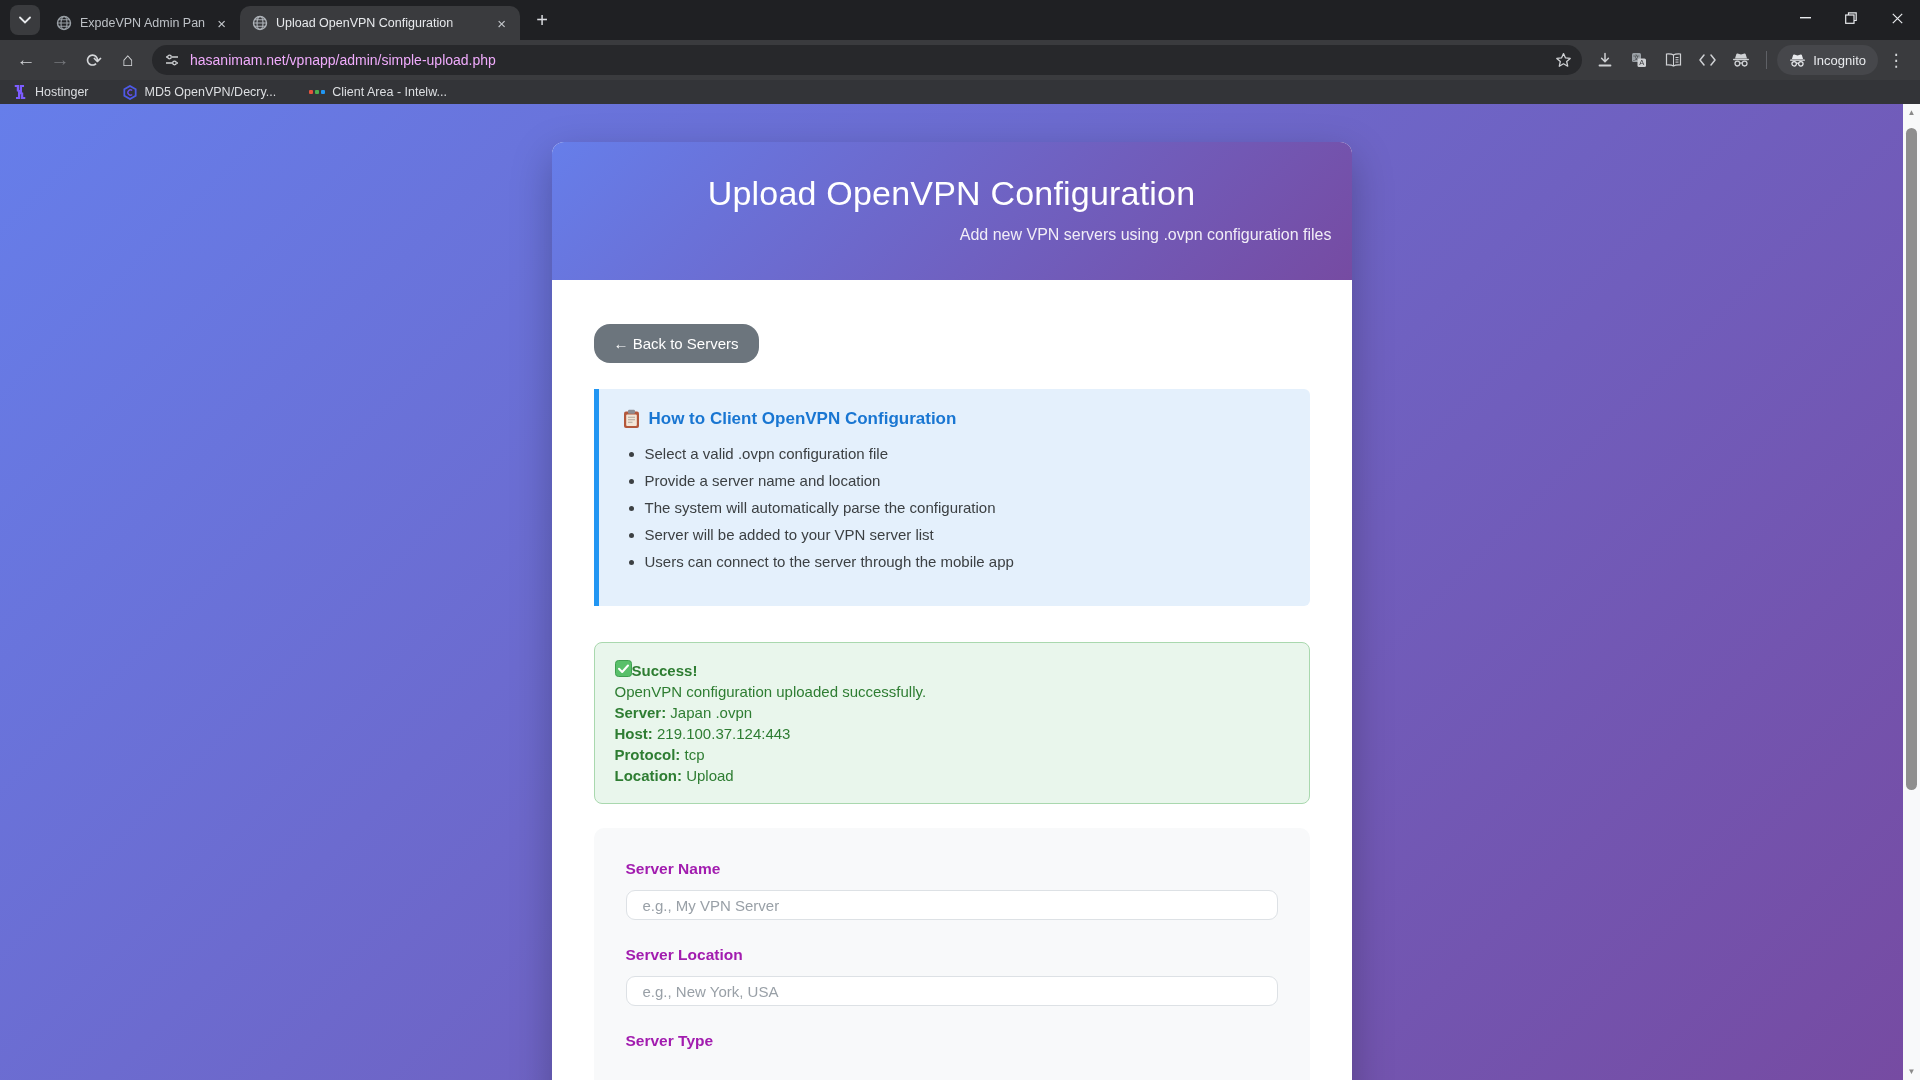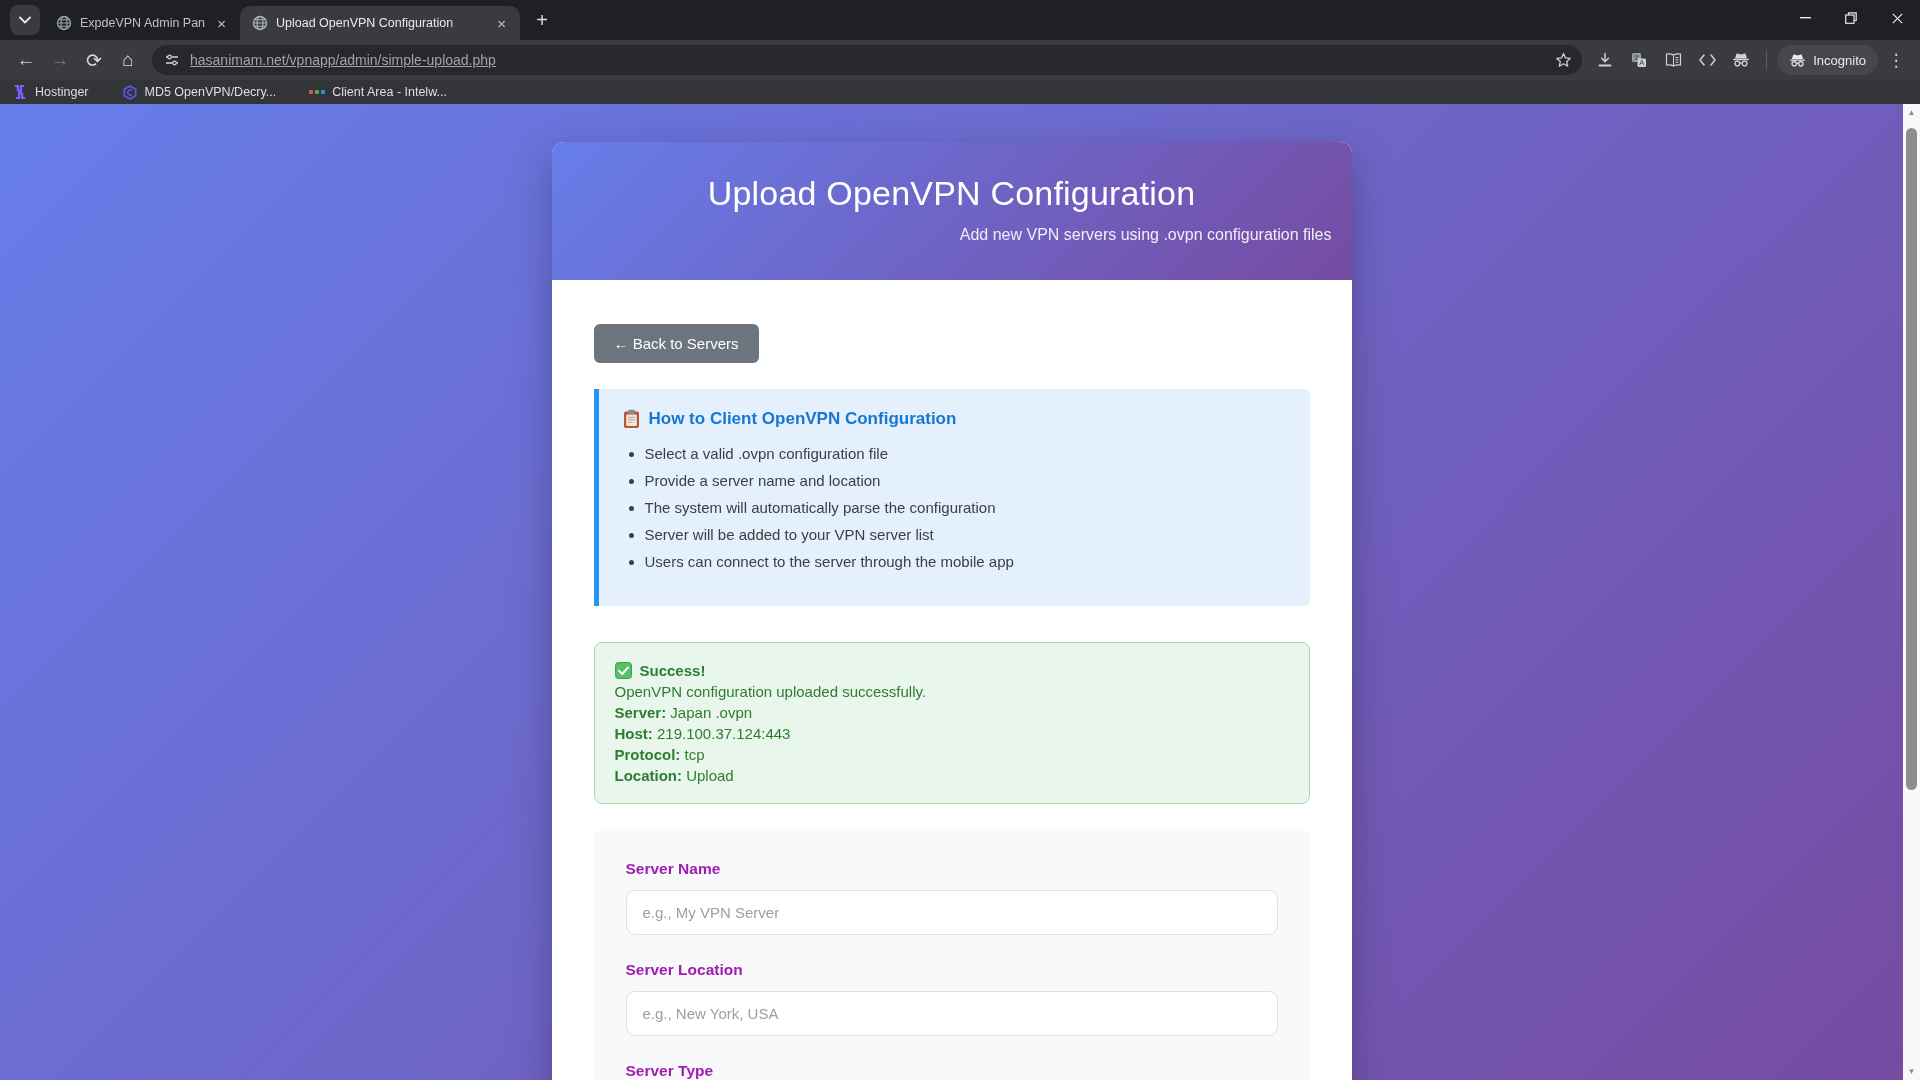--- a/index.html
+++ b/index.html
@@ -24,21 +24,21 @@
     display:flex; align-items:center; justify-content:center; border-radius:50%; cursor:pointer; }
   .wincontrols { position:absolute; right:0; top:0; height:36px; display:flex; }
   .winbtn { width:46px; height:36px; display:flex; align-items:center; justify-content:center; color:#e8eaed; cursor:pointer; }
 
   .toolbar { height:40px; background:#3a3b3e; display:flex; align-items:center; padding:0 10px; gap:2px; }
   .navbtn { width:32px; height:32px; display:flex; align-items:center; justify-content:center;
     color:#d5d7da; font-size:19px; border-radius:50%; cursor:pointer; }
   .navbtn.disabled { color:#77797d; }
   .omnibox { flex:1; height:30px; background:#27282b; border-radius:15px; margin:0 6px;
     display:flex; align-items:center; padding:0 10px 0 12px; gap:10px; }
-  .omnibox .url { flex:1; color:#a3a3a3; font-size:14px; white-space:nowrap; overflow:hidden;text-decoration:underline; }
+  .omnibox .url { flex:1; color:#f0abfc; font-size:14px; white-space:nowrap; overflow:hidden; }
   .toolbar-icons { display:flex; align-items:center; gap:4px; }
   .tbicon { width:30px; height:30px; display:flex; align-items:center; justify-content:center;
     color:#cfd1d4; border-radius:50%; cursor:pointer; }
   .sep { width:1px; height:18px; background:#5f6166; margin:0 6px; }
   .incog-chip { height:30px; background:#46474b; border-radius:15px; display:flex; align-items:center;
     gap:7px; padding:0 12px; color:#e8eaed; font-size:13px; cursor:pointer;text-align:center; }
   .menu-dots { color:#d5d7da; font-size:17px; width:28px; text-align:center; cursor:pointer; }
 
   .bookmarksbar { height:24px; background:#333438; display:flex; align-items:center; padding:0 12px; gap:33px; }
   .bookmark { display:flex; align-items:center; gap:7px; color:#dddfe2; font-size:12.5px; cursor:pointer; }
@@ -56,37 +56,37 @@
 
   .card { width:800px; margin:38px auto 0; border-radius:12px; background:#ffffff;
     box-shadow:0 14px 40px rgba(0,0,0,.25); overflow:hidden; }
   .card-header { background:linear-gradient(135deg,#667eea 0%,#764ba2 100%); text-align:center;
     padding:32px 20px 36px; color:#fff; }
   .card-header h1 { font-size:34px; font-weight:400; letter-spacing:.2px; }
   .card-header p { font-size:16px; margin-top:13px; color:#f1edf7;text-align:right; }
   .card-body { padding:44px 42px 60px; }
 
   .back-btn { display:inline-block; background:#6c757d; color:#fff; font-size:15px;
-    padding:11px 20px; border-radius:6px; border:none; cursor:pointer; }
+    padding:11px 20px; border-radius:16px; border:none; cursor:pointer; }
 
   .infobox { margin-top:26px; background:#e4f0fc; border-left:5px solid #2196f3;
     border-radius:0 6px 6px 0; padding:20px 24px 24px; }
   .infobox h3 { color:#1976d2; font-size:17px; display:flex; align-items:center; gap:9px; }
   .infobox ul { margin:16px 0 12px 22px; color:#3c4043; font-size:15px; }
   .infobox li { margin-bottom:10px; }
   .infobox li:last-child { margin-bottom:0; }
 
   .successbox { margin-top:36px; background:#e9f6ec; border:1.5px solid #a9d8ae;
     border-radius:8px; padding:17px 20px; color:#2e7d32; font-size:15px; line-height:21px; }
-  .successbox .headline { font-weight:bold; display:flex; align-items:center; gap:8px; }
+  .successbox .headline { font-weight:bold; display:flex; align-items:flex-start; }
   .successbox b { font-weight:bold; }
 
   .formcard { margin-top:24px; background:#f8f9fa; border-radius:10px; padding:32px; }
   .field-label { display:block; font-size:15.5px; font-weight:bold; color:#a21caf; margin-bottom:12px; }
-  .text-input { width:100%; height:45px; background:#fff; border:1.5px solid #dde1e5; border-radius:9px;
+  .text-input { width:100%; height:30px; background:#fff; border:1.5px solid #dde1e5; border-radius:9px;
     padding:0 16px; font-size:15px; color:#333; outline:none; font-family:inherit; }
   .text-input::placeholder { color:#99a0a7; }
   .field-gap { margin-bottom:26px; }
 
   svg { display:block; }
 </style>
 </head>
 <body>
 
 <div class="chrome">

